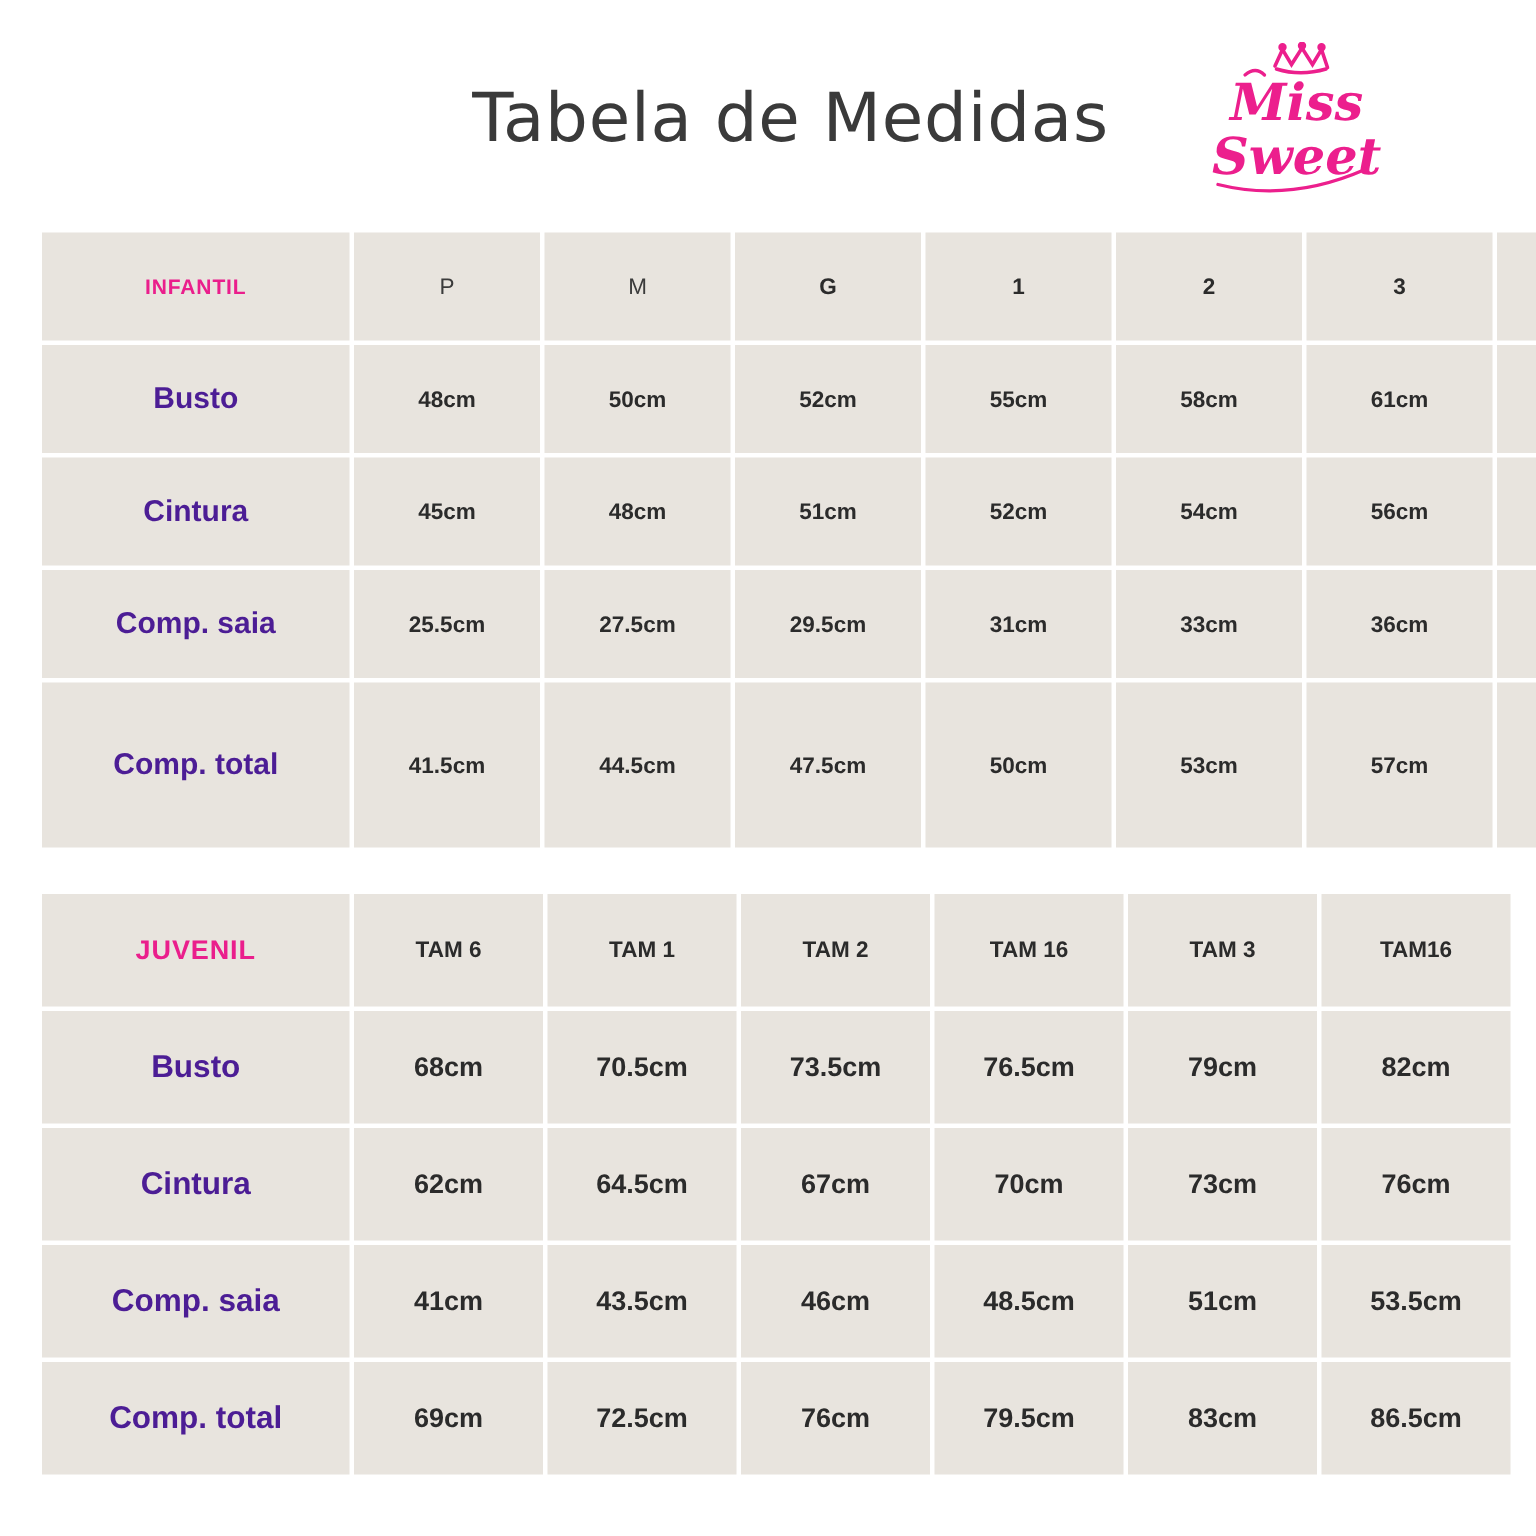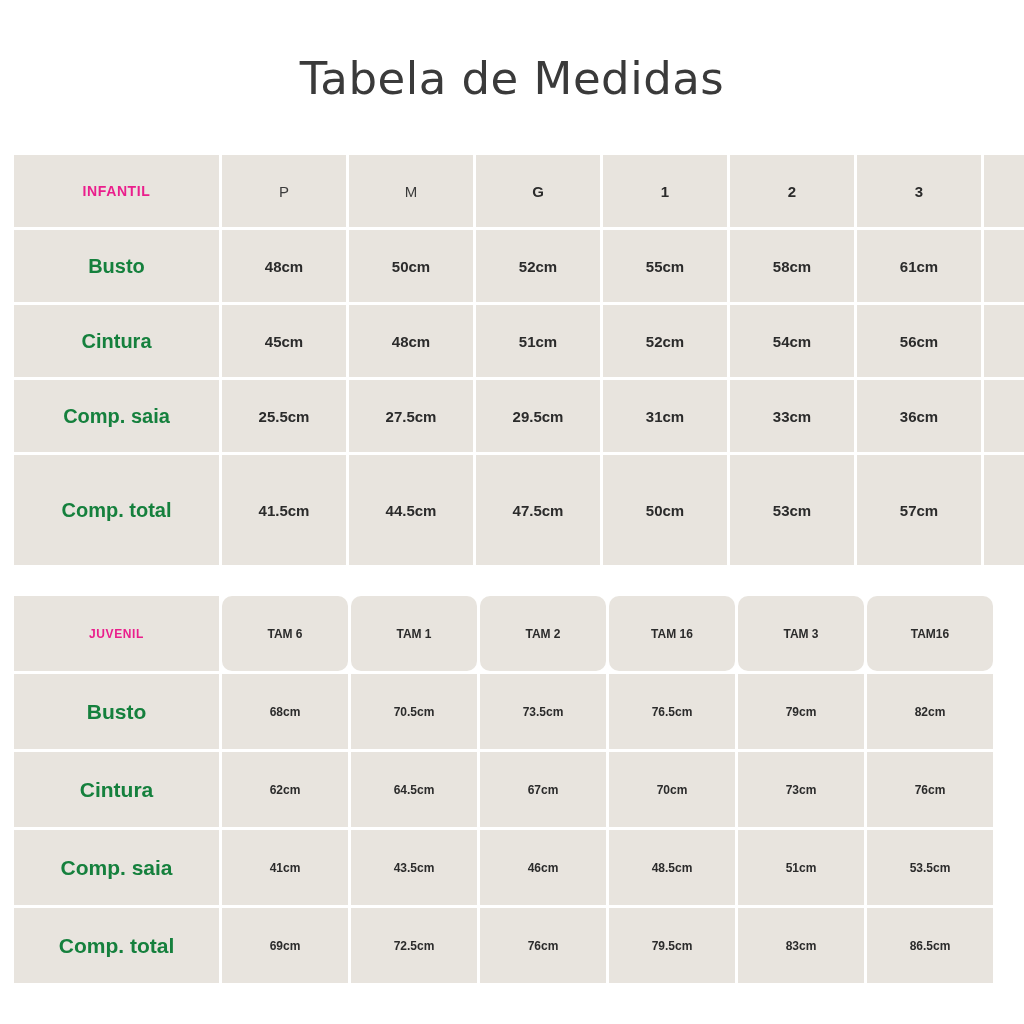--- a/index.html
+++ b/index.html
@@ -18,20 +18,21 @@
     position: relative;
     width: 1024px;
     height: 1024px;
     box-sizing: border-box;
   }
 
   
   .header {
     position: relative;
     height: 152px;
+    margin-left: 15px;
   }
   .title {
     position: absolute;
     left: 0;
     top: 52px;
     width: 1024px;
     text-align: center;
     font-size: 45px;
     font-weight: 400;
     color: #3a3a3a;
@@ -44,41 +45,42 @@
     top: 28px;
     width: 130px;
     height: 105px;
   }
   .logo svg { display: block; }
 
   
   .table-wrap {
     padding: 0 11px;
     box-sizing: border-box;
+    margin-left: 14px;
   }
   table {
     border-collapse: separate;
     border-spacing: 3px;
     width: 976px;
     table-layout: fixed;
   }
   td {
     background: #e8e4de;
     text-align: center;
     vertical-align: middle;
     color: #2b2b2b;
     font-size: 15px;
     font-weight: bold;
     padding: 0;
   }
   
   .rowlabel {
     font-size: 20px;
     font-weight: bold;
-    color: #15803d;
+    color: #4c1d95;
   }
   .hdr-brand {
     color: #ea1e8c;
     font-size: 14px;
     font-weight: bold;
     letter-spacing: 0.6px;
   }
   .hdr-size {
     font-weight: bold;
     font-size: 15px;
@@ -98,32 +100,52 @@
   #tbl-infantil tr.r-2 td { height: 72px; }
   #tbl-infantil tr.r-3 td { height: 72px; }
   #tbl-infantil tr.r-4 td { height: 110px; }
 
   .gap { height: 25px; }
 
   
   #tbl-juvenil col.c0 { width: 205px; }
   #tbl-juvenil col.cx { width: 126px; }
   #tbl-juvenil tr td { height: 75px; }
-  #tbl-juvenil .hdr-size { font-size: 12px; border-radius: 10px; }
-  #tbl-juvenil td { font-size: 12px; }
+  #tbl-juvenil .hdr-size { font-size: 15px; }
+  #tbl-juvenil td { font-size: 18px; }
   #tbl-juvenil .rowlabel { font-size: 21px; }
 </style>
 </head>
 <body>
 
 <div class="page">
 
   <div class="header">
     <div class="title">Tabela de Medidas</div>
 
+    <div class="logo">
+      <svg viewBox="0 0 130 105" width="130" height="105" xmlns="http://www.w3.org/2000/svg">
+
+        <g fill="none" stroke="#ec1f8d" stroke-width="2.4" stroke-linecap="round">
+          <path d="M52 16 L57 5 L63 15 L70 4 L77 15 L83 5 L87 17"></path>
+          <path d="M53 18 Q69 23 86 18"></path>
+          <circle cx="57" cy="3.5" r="1.6" fill="#ec1f8d"></circle>
+          <circle cx="70" cy="2.5" r="1.6" fill="#ec1f8d"></circle>
+          <circle cx="83" cy="3.5" r="1.6" fill="#ec1f8d"></circle>
+        </g>
+
+        <text x="22" y="52" font-family="DejaVu Serif, serif" font-size="34" font-style="italic" fill="#ec1f8d" font-weight="bold">Miss</text>
+
+        <path d="M32 22 q7 -6 13 0" stroke="#ec1f8d" stroke-width="2.2" fill="none" stroke-linecap="round"></path>
+
+        <text x="10" y="88" font-family="DejaVu Serif, serif" font-size="34" font-style="italic" fill="#ec1f8d" font-weight="bold">Sweet</text>
+
+        <path d="M14 95 q48 12 98 -10" stroke="#ec1f8d" stroke-width="2.2" fill="none" stroke-linecap="round"></path>
+      </svg>
+    </div>
   </div>
 
   <div class="table-wrap">
     <table id="tbl-infantil">
       <colgroup>
         <col class="c0">
           <col class="cx">
           <col class="cx">
           <col class="cx">
           <col class="cx">

